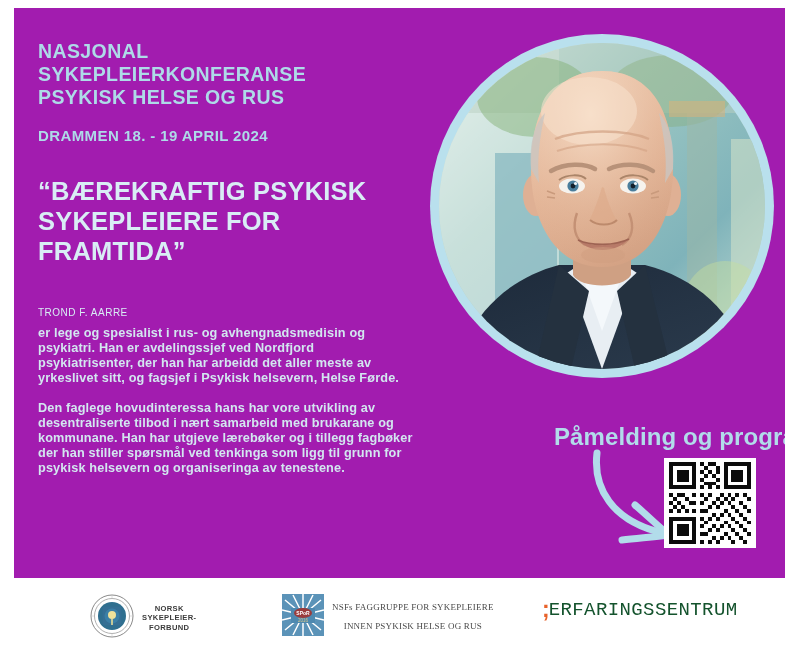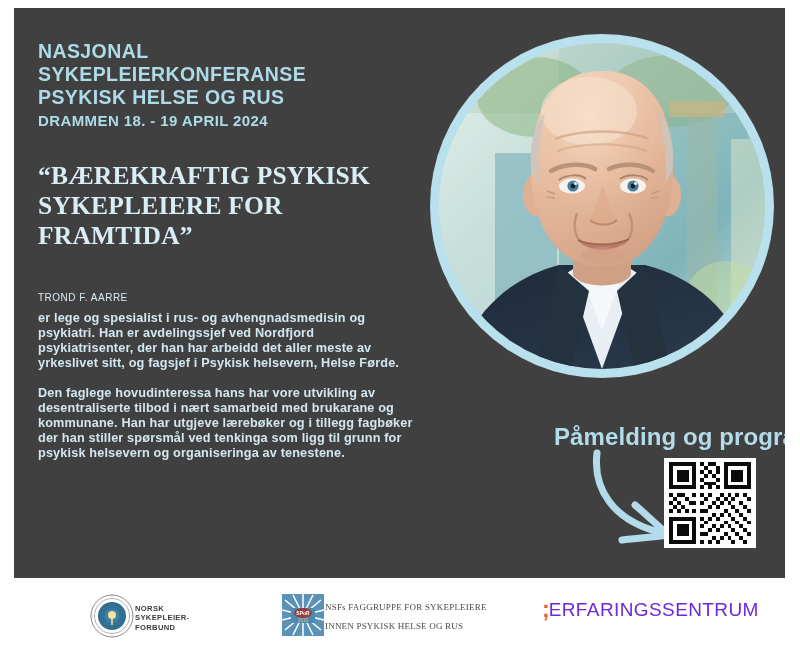--- a/index.html
+++ b/index.html
@@ -23,21 +23,21 @@
     background: #ffffff;
   }
 
   
   .panel {
     position: absolute;
     left: 14px;
     top: 8px;
     width: 771px;
     height: 570px;
-    background: #404040;
+    background: #a21caf;
     overflow: hidden;
   }
 
   
   .left-col {
     position: absolute;
     left: 24px;
     top: 32px;
     width: 390px;
   }
@@ -51,31 +51,30 @@
   .kicker .l2,
   .kicker .l3 {
     font-size: 19.5px;
     line-height: 23px;
     display: block;
   }
   .kicker .l4 {
     font-size: 15px;
     line-height: 22px;
     display: block;
-    margin-top: 1px;
+    margin-top: 16px;
   }
 
   .headline {
     margin-top: 29px;
     color: #d9edf5;
     font-weight: bold;
     font-size: 25.5px;
     line-height: 30px;
     letter-spacing: 0.2px;
-    font-family: Liberation Serif, serif;
   }
   .headline span { display: block; }
 
   .bio-name {
     margin-top: 38px;
     color: #d9edf5;
     font-weight: normal;
     font-size: 10px;
     letter-spacing: 0.5px;
     line-height: 18px;
@@ -162,37 +161,38 @@
   .logo-nsf { left: 76px; top: 8px; }
   .logo-fag { left: 268px; top: 8px; }
   .logo-erf { left: 528px; top: 12px; }
 
   .logo-text {
     color: #3b3b3b;
     font-size: 7.6px;
     font-weight: bold;
     line-height: 9.6px;
     letter-spacing: 0.35px;
-    margin-left: 1px;
+    margin-left: 8px;
     white-space: pre-line;
+    text-align: center;
   }
   .logo-text.serif {
     font-family: "Liberation Serif", serif;
     font-size: 9px;
     line-height: 19px;
     letter-spacing: 0.2px;
     font-weight: normal;
     color: #4a4a4a;
   }
   .erf-wordmark {
-    color: #6d28d9;
+    color: #14532d;
     font-size: 19px;
     letter-spacing: 0.4px;
     font-weight: normal;
-    font-family: Liberation Sans, sans-serif;
+    font-family: Liberation Mono, monospace;
   }
   .erf-mark {
     color: #e8622a;
     font-size: 23px;
     font-weight: bold;
     line-height: 1;
     margin-right: -1px;
   }
 </style>
 </head>

